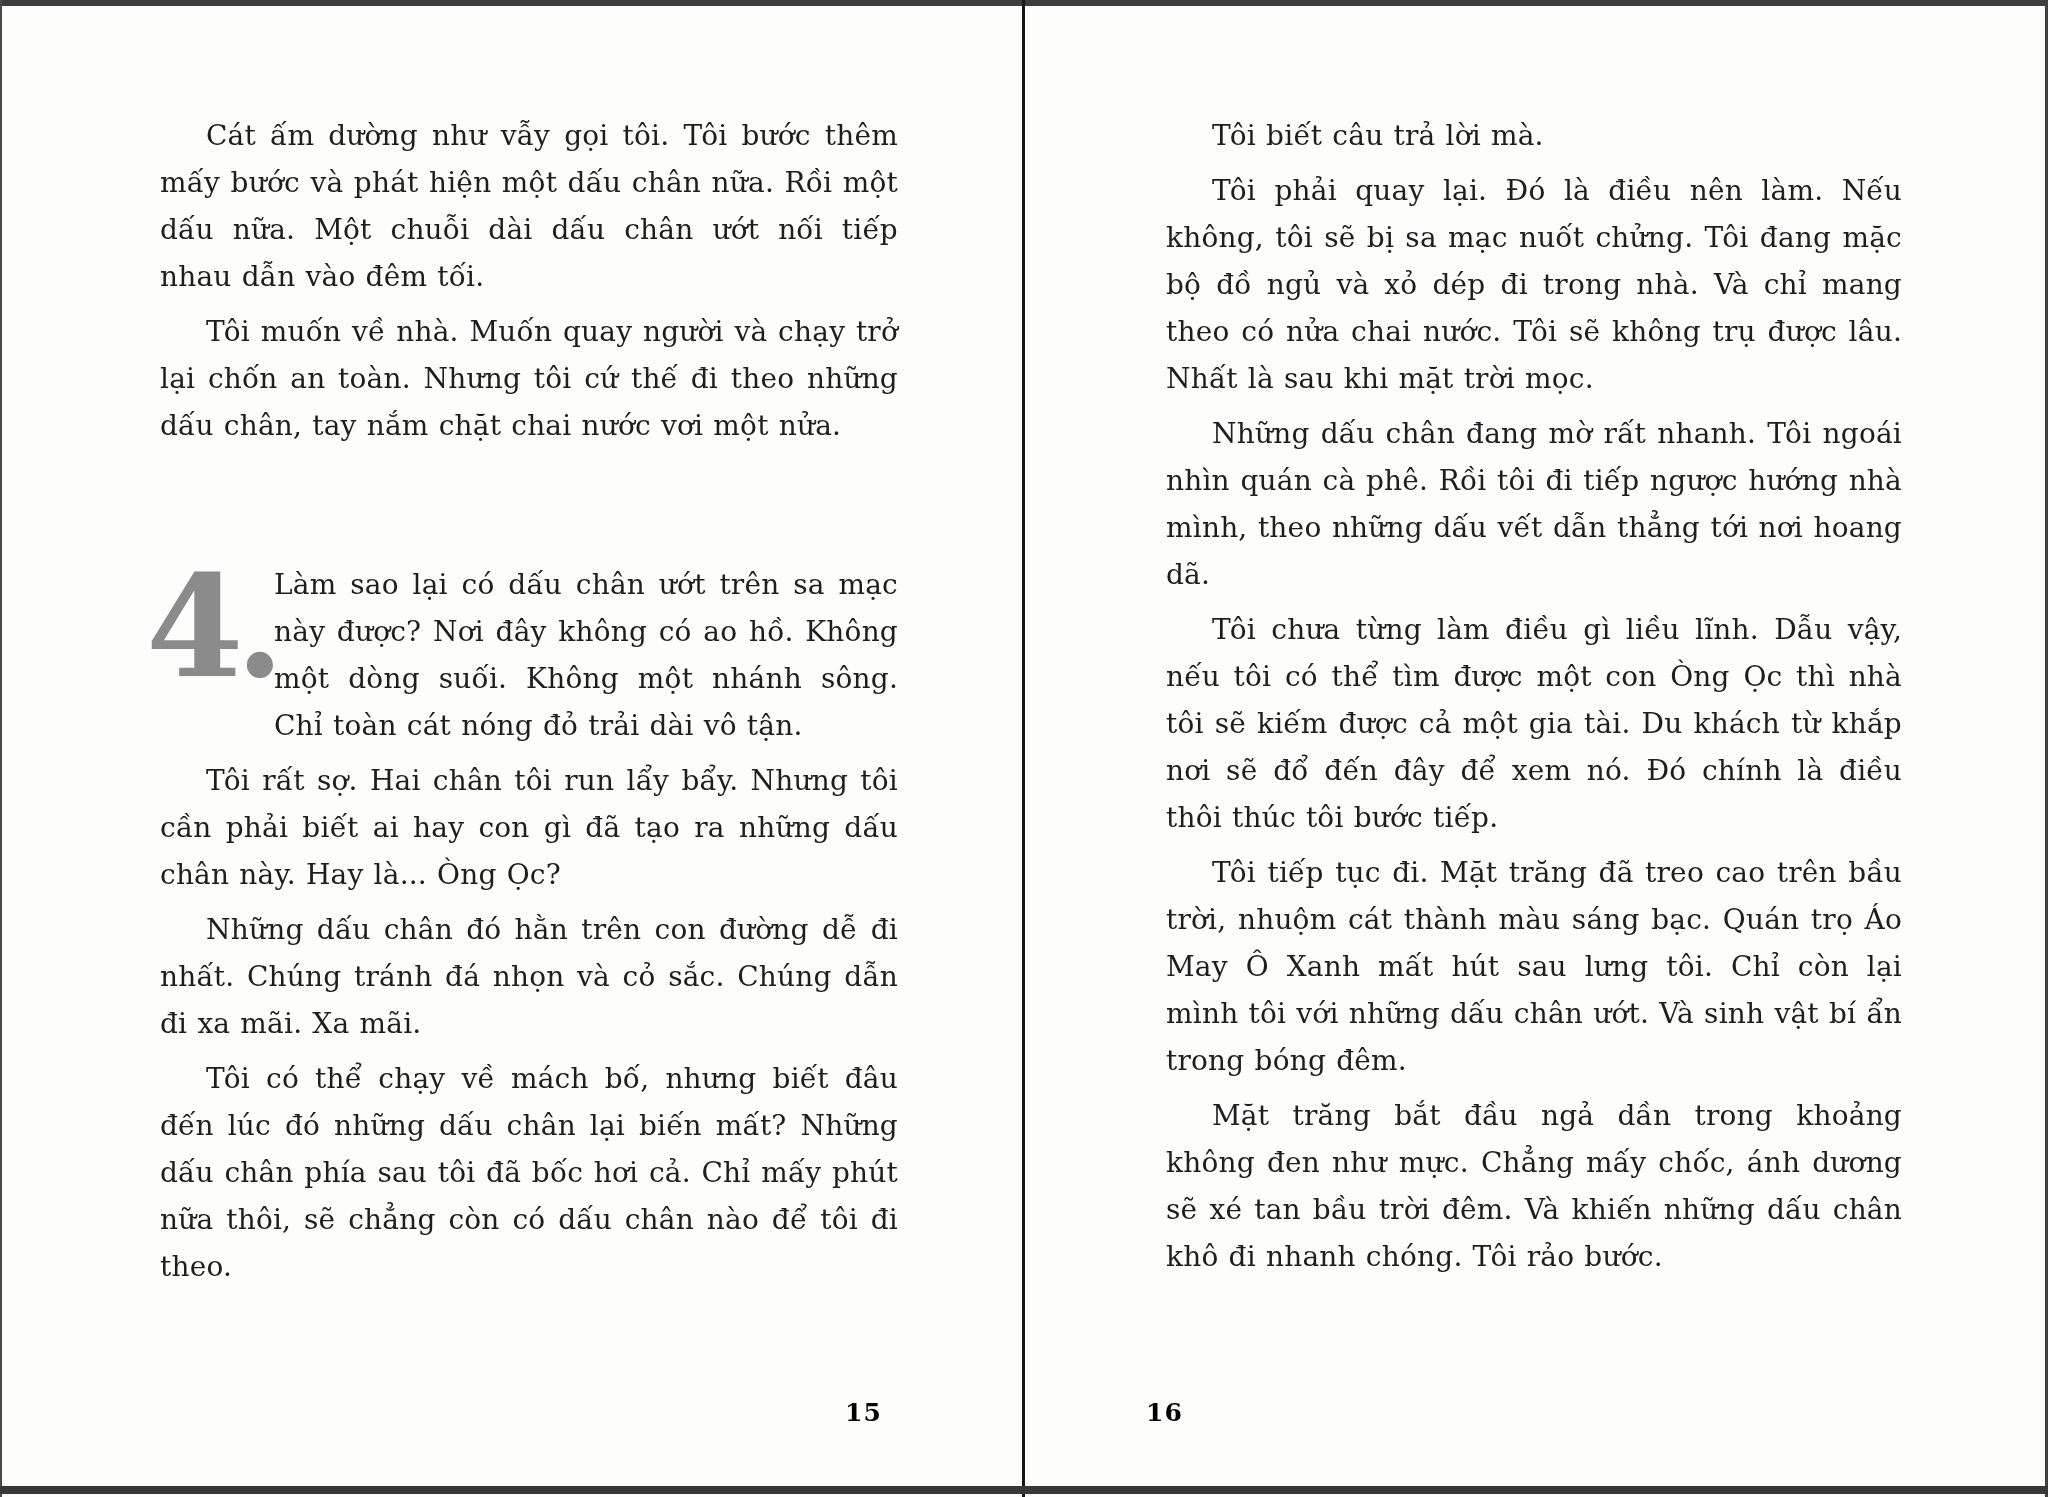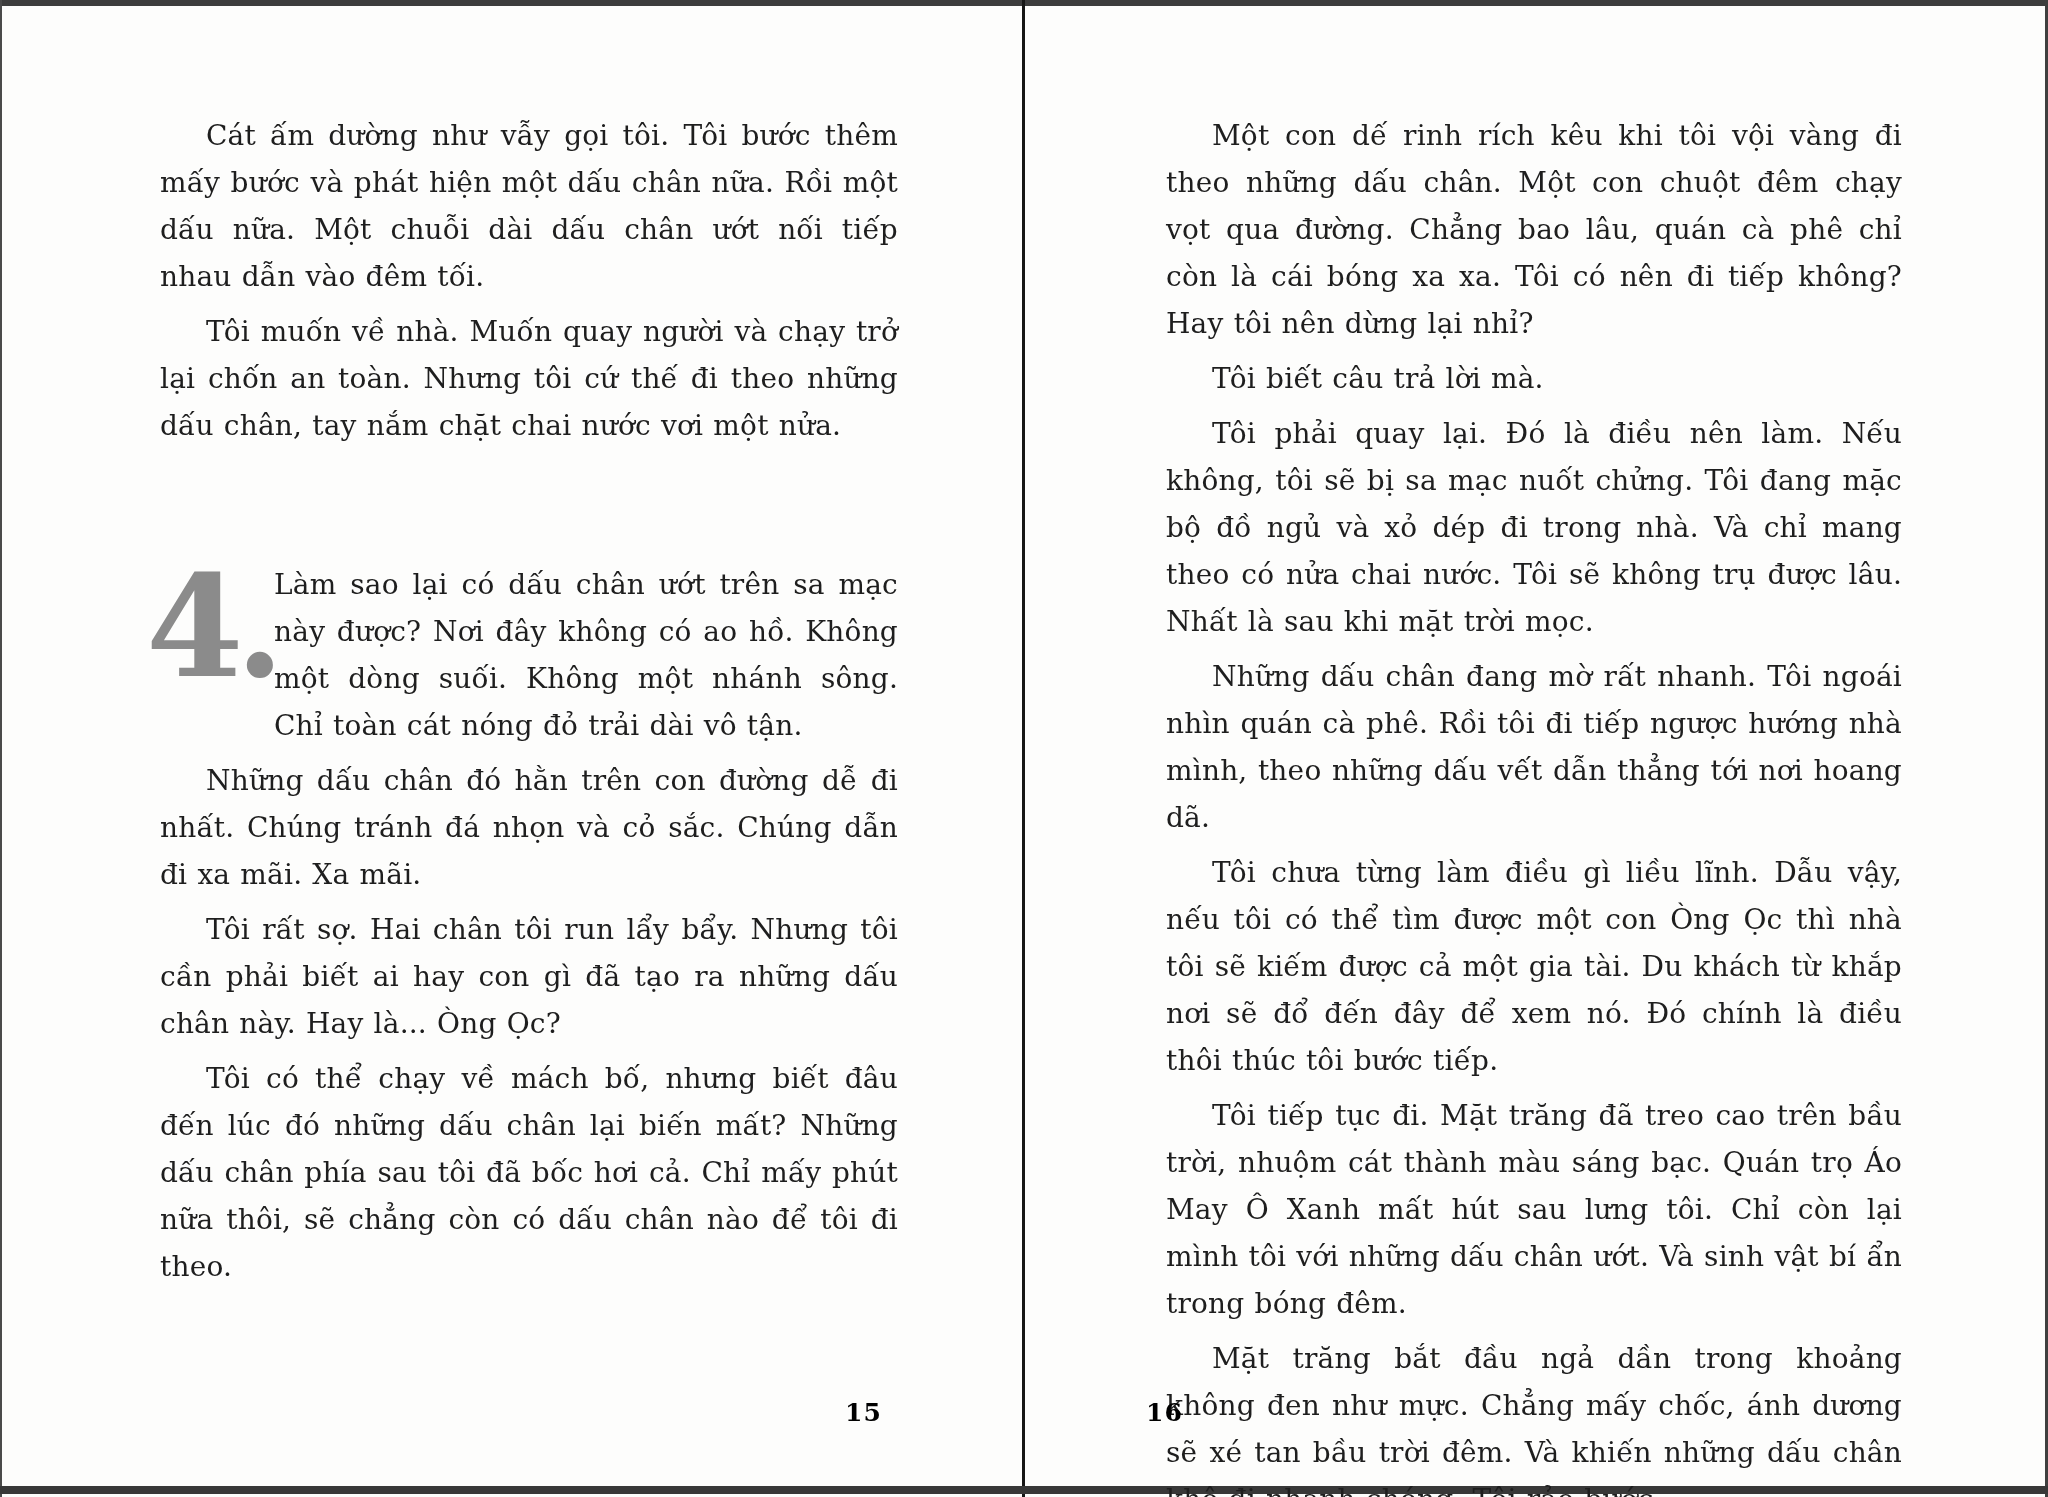--- a/index.html
+++ b/index.html
@@ -81,27 +81,26 @@
   <div class="border-bottom"></div>
 
   <div class="page page-left">
     <p>Cát ấm dường như vẫy gọi tôi. Tôi bước thêm mấy bước và phát hiện một dấu chân nữa. Rồi một dấu nữa. Một chuỗi dài dấu chân ướt nối tiếp nhau dẫn vào đêm tối.</p>
     <p>Tôi muốn về nhà. Muốn quay người và chạy trở lại chốn an toàn. Nhưng tôi cứ thế đi theo những dấu chân, tay nắm chặt chai nước vơi một nửa.</p>
 
     <p class="chapter-open">
       <span class="dropcap">4.</span><span>Làm sao lại có dấu chân ướt trên sa mạc này được? Nơi đây không có ao hồ. Không một dòng suối. Không một nhánh sông. Chỉ toàn cát nóng đỏ trải dài vô tận.</span>
     </p>
 
+    <p>Tôi rất sợ. Hai chân tôi run lẩy bẩy. Nhưng tôi cần phải biết ai hay con gì đã tạo ra những dấu chân này. Hay là... Òng Ọc?</p>
     <p>Những dấu chân đó hằn trên con đường dễ đi nhất. Chúng tránh đá nhọn và cỏ sắc. Chúng dẫn đi xa mãi. Xa mãi.</p>
-    <p>Tôi rất sợ. Hai chân tôi run lẩy bẩy. Nhưng tôi cần phải biết ai hay con gì đã tạo ra những dấu chân này. Hay là... Òng Ọc?</p>
     <p>Tôi có thể chạy về mách bố, nhưng biết đâu đến lúc đó những dấu chân lại biến mất? Những dấu chân phía sau tôi đã bốc hơi cả. Chỉ mấy phút nữa thôi, sẽ chẳng còn có dấu chân nào để tôi đi theo.</p>
   </div>
 
   <div class="page page-right">
-    <p>Một con dế rinh rích kêu khi tôi vội vàng đi theo những dấu chân. Một con chuột đêm chạy vọt qua đường. Chẳng bao lâu, quán cà phê chỉ còn là cái bóng xa xa. Tôi có nên đi tiếp không? Hay tôi nên dừng lại nhỉ?</p>
     <p>Tôi biết câu trả lời mà.</p>
     <p>Tôi phải quay lại. Đó là điều nên làm. Nếu không, tôi sẽ bị sa mạc nuốt chửng. Tôi đang mặc bộ đồ ngủ và xỏ dép đi trong nhà. Và chỉ mang theo có nửa chai nước. Tôi sẽ không trụ được lâu. Nhất là sau khi mặt trời mọc.</p>
     <p>Những dấu chân đang mờ rất nhanh. Tôi ngoái nhìn quán cà phê. Rồi tôi đi tiếp ngược hướng nhà mình, theo những dấu vết dẫn thẳng tới nơi hoang dã.</p>
     <p>Tôi chưa từng làm điều gì liều lĩnh. Dẫu vậy, nếu tôi có thể tìm được một con Òng Ọc thì nhà tôi sẽ kiếm được cả một gia tài. Du khách từ khắp nơi sẽ đổ đến đây để xem nó. Đó chính là điều thôi thúc tôi bước tiếp.</p>
     <p>Tôi tiếp tục đi. Mặt trăng đã treo cao trên bầu trời, nhuộm cát thành màu sáng bạc. Quán trọ Áo May Ô Xanh mất hút sau lưng tôi. Chỉ còn lại mình tôi với những dấu chân ướt. Và sinh vật bí ẩn trong bóng đêm.</p>
     <p>Mặt trăng bắt đầu ngả dần trong khoảng không đen như mực. Chẳng mấy chốc, ánh dương sẽ xé tan bầu trời đêm. Và khiến những dấu chân khô đi nhanh chóng. Tôi rảo bước.</p>
 
   </div>
 
   <div class="page-number left-page">15</div>

